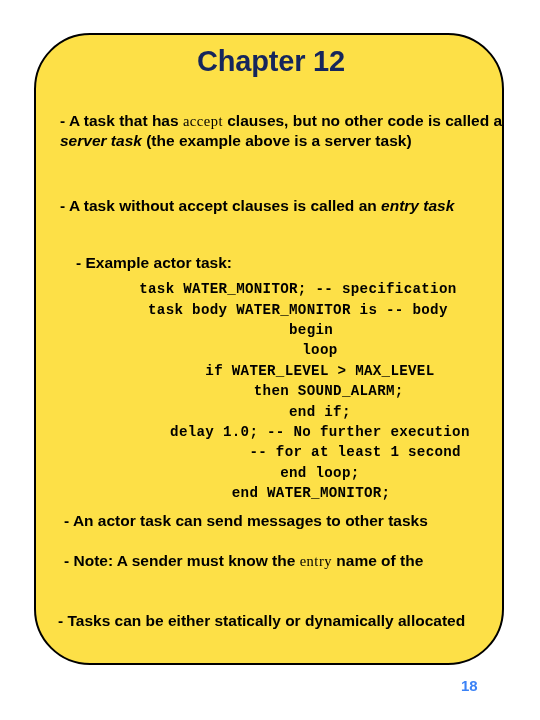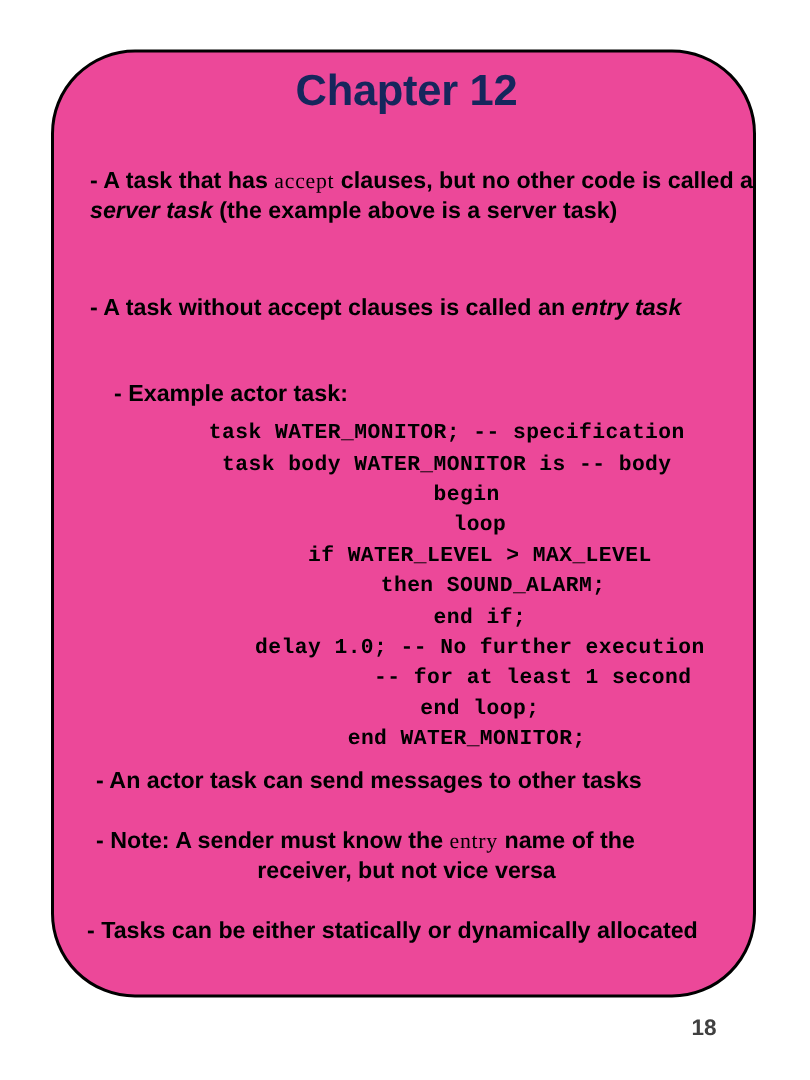--- a/index.html
+++ b/index.html
@@ -21,21 +21,21 @@
   
   #slide-frame {
     position: absolute;
     left: 34px;
     top: 33px;
     width: 470px;
     height: 632px;
     border: 2px solid #000000;
     border-radius: 56px;
     box-sizing: border-box;
-    background: #ec4899;
+    background: #fde047;
   }
 
   
   #slide-title {
     position: absolute;
     left: 0;
     top: 10px;
     width: 470px;
     text-align: center;
     font-family: "Liberation Sans", sans-serif;
@@ -151,21 +151,21 @@
     color: #000000;
     letter-spacing: 0.3px;
   }
   #page-number {
     position: absolute;
     left: 461px;
     top: -2px;
     font-family: "Liberation Sans", sans-serif;
     font-size: 15px;
     font-weight: bold;
-    color: #404040;
+    color: #3b82f6;
   }
 </style>
 </head>
 <body>
 
 <div id="slide-frame">
 
   <div id="slide-title">Chapter 12</div>
 
   <div id="slide-body">
@@ -183,21 +183,21 @@
      if WATER_LEVEL &gt; MAX_LEVEL
        then SOUND_ALARM;
      end if;
      delay 1.0; -- No further execution
              -- for at least 1 second
      end loop;
    end WATER_MONITOR;</pre>
 
     <div class="bullet" id="bullet-send-messages"><span>- </span><span>An actor task can send messages to other tasks</span></div>
 
-    <div class="bullet" id="bullet-entry-name"><span>- </span><span>Note: A sender must know the </span><span class="mono">entry</span><span> name of the </span><span class="line2">receiver, but not vice versa</span></div>
+    <div class="bullet" id="bullet-entry-name"><span>- </span><span>Note: A sender must know the </span><span class="mono">entry</span><span> name of the </span></div>
 
     <div class="bullet" id="bullet-allocated"><span>- </span><span>Tasks can be either statically or dynamically allocated</span></div>
 
   </div>
 </div>
 
 <div id="footer">
   <div id="page-number">18</div>
 </div>
 

